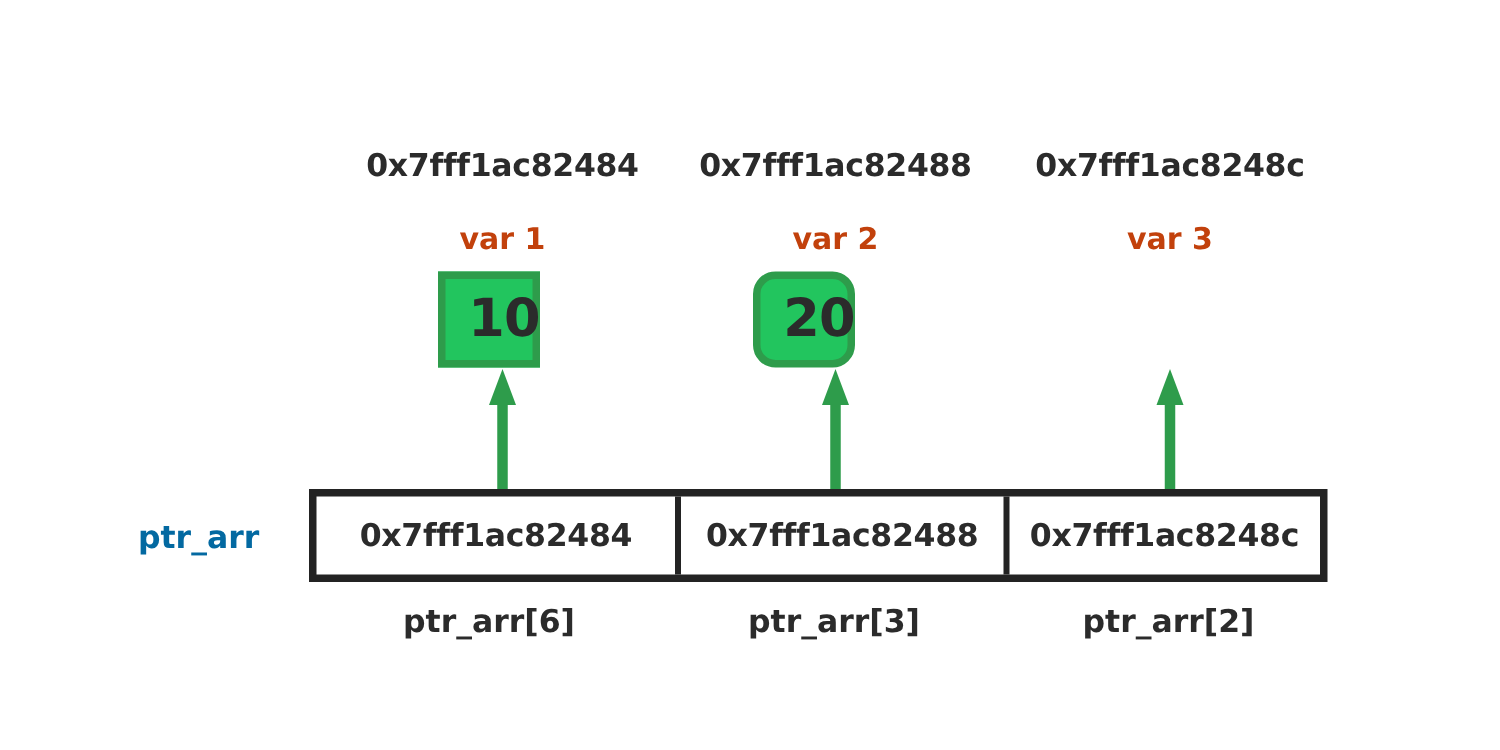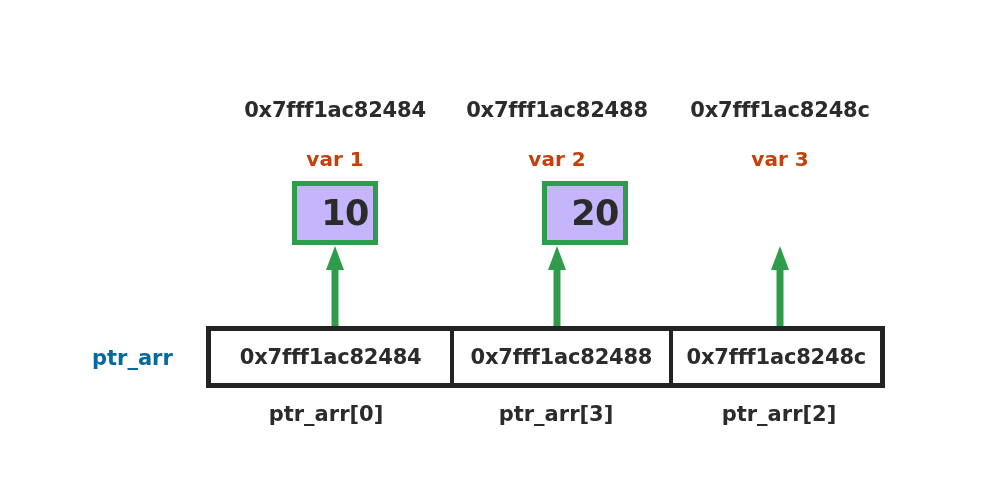--- a/index.html
+++ b/index.html
@@ -38,25 +38,25 @@
     text-align: center;
     font-size: 20px;
     font-weight: 600;
     color: #c2410c;
   }
 
   
   .value-box {
     position: absolute;
     top: 165px;
-    width: 86px;
+    width: 68px;
     height: 64px;
     box-sizing: border-box;
     border: 5px solid #2e9c4b;
-    background: #c4b5fd;
+    background: #22c55e;
     display: flex;
     align-items: center;
     justify-content: center;
     padding-left: 20px;
   }
   .value-text {
     font-size: 35px;
     font-weight: 700;
     color: #2b2b2b;
     line-height: 1;
@@ -137,21 +137,21 @@
   <div class="addr-label" style="left:437px;">0x7fff1ac82488</div>
   <div class="addr-label" style="left:660px;">0x7fff1ac8248c</div>
 
   <div class="var-label" style="left:215px;">var 1</div>
   <div class="var-label" style="left:437px;">var 2</div>
   <div class="var-label" style="left:660px;">var 3</div>
 
   <div class="value-box" style="left:292px;">
     <span class="value-text">10</span>
   </div>
-  <div class="value-box" style="left:542px;">
+  <div class="value-box" style="left:502px;border-radius:15px;">
     <span class="value-text">20</span>
   </div>
 
   <svg class="arrow" style="left:324px;" viewBox="0 0 22 110">
     <line x1="11" y1="110" x2="11" y2="22" stroke="#2e9c4b" stroke-width="7"></line>
     <polygon points="11,0 20,24 2,24" fill="#2e9c4b"></polygon>
   </svg>
   <svg class="arrow" style="left:546px;" viewBox="0 0 22 110">
     <line x1="11" y1="110" x2="11" y2="22" stroke="#2e9c4b" stroke-width="7"></line>
     <polygon points="11,0 20,24 2,24" fill="#2e9c4b"></polygon>
@@ -168,17 +168,17 @@
       <span class="cell-text">0x7fff1ac82484</span>
     </div>
     <div class="cell" id="cell-1">
       <span class="cell-text">0x7fff1ac82488</span>
     </div>
     <div class="cell" id="cell-2">
       <span class="cell-text">0x7fff1ac8248c</span>
     </div>
   </div>
 
-  <div class="index-label" style="left:206px;">ptr_arr[0]</div>
+  <div class="index-label" style="left:206px;">ptr_arr[6]</div>
   <div class="index-label" style="left:436px;">ptr_arr[3]</div>
   <div class="index-label" style="left:659px;">ptr_arr[2]</div>
 
 </div>
 
 </body></html>

